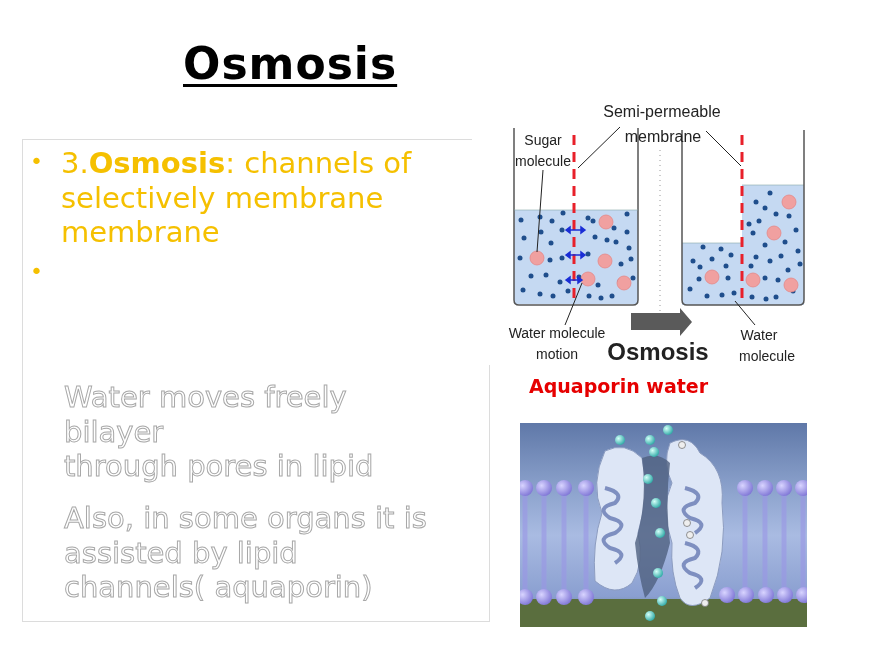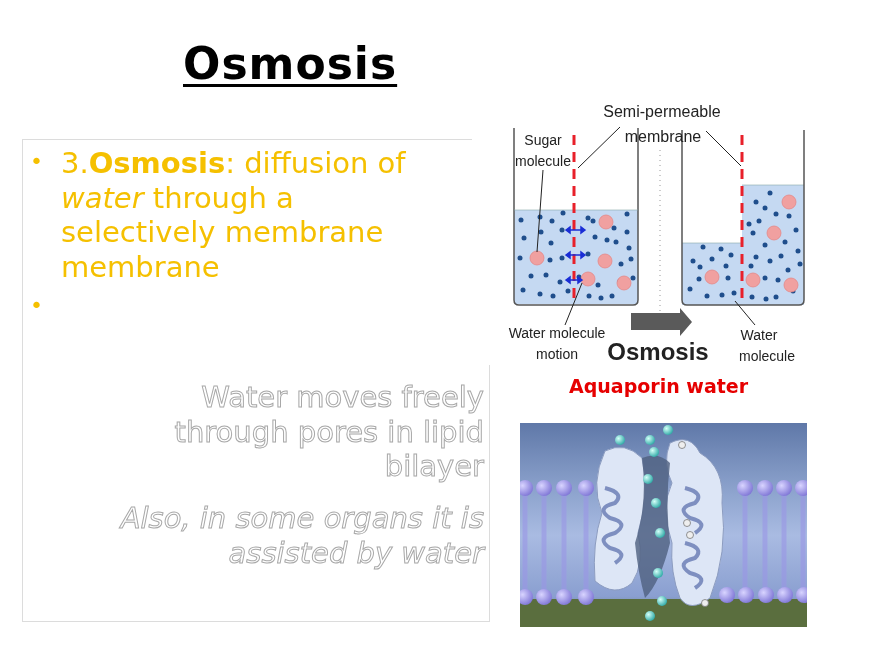--- a/index.html
+++ b/index.html
@@ -5,56 +5,56 @@
   html, body { margin:0; padding:0; }
   body { width:880px; height:660px; background:#ffffff; position:relative; overflow:hidden; font-family:"DejaVu Sans", sans-serif; }
   .title { position:absolute; left:183px; top:38px; font-size:44px; font-weight:bold; color:#000; text-decoration:underline; text-decoration-thickness:3px; text-underline-offset:5px; letter-spacing:1px; }
   .textbox { position:absolute; left:22px; top:139px; width:468px; height:483px; border:1px solid #dcdcdc; box-sizing:border-box; background:#fff; }
   .cover { position:absolute; left:472px; top:139px; width:30px; height:226px; background:#fff; }
   .bullets { position:absolute; left:30px; top:146px; width:450px; }
   .bullet { position:relative; padding-left:31px; color:#f5c000; font-size:29px; line-height:34.5px; margin-bottom:6px; white-space:nowrap; }
   .bullet .dot { position:absolute; left:0; top:-1px; font-size:22px; }
   .bullet b { font-weight:bold; }
   .bullet i { font-style:italic; }
-  .outline { position:absolute; left:64px; width:420px; font-size:29px; line-height:34.5px; color:#fff; -webkit-text-stroke:1px #a8a8a8; white-space:nowrap;text-align:right; }
+  .outline { position:absolute; left:64px; width:420px; font-size:29px; line-height:34.5px; color:#fff; -webkit-text-stroke:1px #a8a8a8; white-space:nowrap; }
   .o1 { top:380px; }
-  .o2 { top:501px;font-style:italic; }
+  .o2 { top:501px; }
   .diagram { position:absolute; left:500px; top:95px; width:315px; height:280px; }
-  .aqua-label { position:absolute; left:529px; top:374px; color:#e60000; font-weight:bold; font-size:19px; line-height:25px;margin-left:40px; }
+  .aqua-label { position:absolute; left:529px; top:374px; color:#e60000; font-weight:bold; font-size:19px; line-height:25px; }
   .aqua-img { position:absolute; left:520px; top:423px; width:287px; height:204px; }
 </style>
 </head>
 <body>
 
 <div class="title">Osmosis</div>
 
 <div class="textbox"></div>
 <div class="cover"></div>
 
 <div class="bullets">
   <div class="bullet">
     <span class="dot">•</span>
-    <div><span>3.</span><b>Osmosis</b><span>:  diffusion of</span></div>
-    <div><i>water</i><span> through a</span></div>
+    <div><span>3.</span><b>Osmosis</b><span>:  channels of</span></div>
     <div>selectively membrane</div>
     <div>membrane</div>
   </div>
   <div class="bullet">
     <span class="dot">•</span>
   </div>
 </div>
 
 <div class="outline o1">
   <div>Water moves freely</div>
+  <div>bilayer</div>
   <div>through pores in lipid</div>
-  <div>bilayer</div>
 </div>
 <div class="outline o2">
   <div>Also, in some organs it is</div>
-  <div>assisted by water</div>
+  <div>assisted by lipid</div>
+  <div>channels( aquaporin)</div>
 </div>
 
 <svg class="diagram" viewBox="500 95 315 280" xmlns="http://www.w3.org/2000/svg" font-family="Liberation Sans, sans-serif">
 
   <rect x="514" y="210" width="124" height="94" fill="#c5d9f2"></rect>
   <path d="M514 128 V300 Q514 305 519 305 H633 Q638 305 638 300 V128" fill="none" stroke="#555" stroke-width="1.5"></path>
 
   <rect x="682" y="243" width="60" height="62" fill="#c5d9f2"></rect>
   <rect x="742" y="185" width="62" height="120" fill="#c5d9f2"></rect>
   <line x1="682" y1="243" x2="742" y2="243" stroke="#8aa" stroke-width="0.6"></line>

